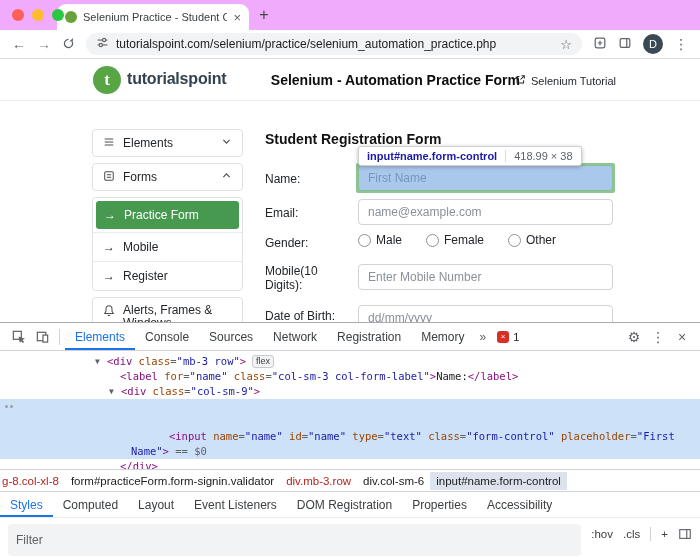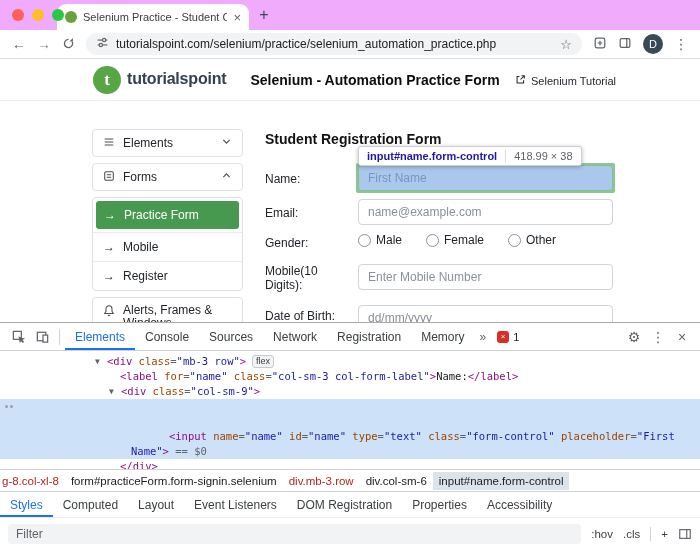--- a/index.html
+++ b/index.html
@@ -26,21 +26,21 @@
   .url-text { flex:1; font-size:12px; color:#202124; white-space:nowrap; overflow:hidden; }
   .star { color:#5f6368; font-size:13px; line-height:1; }
   .avatar { width:20px; height:20px; border-radius:50%; background:#3a4a55; color:#fff; font-size:11px; display:flex; align-items:center; justify-content:center; }
   .kebab { color:#5f6368; font-size:14px; line-height:1; }
 
   
   .page { flex:0 0 263px; position:relative; background:#fff; overflow:hidden; }
   .page-header { position:absolute; left:0; right:0; top:0; height:42px; border-bottom:1px solid #ececec; background:#fff; }
   .logo { position:absolute; left:93px; top:7px; width:28px; height:28px; border-radius:50%; background:#58a546; color:#fff; font-weight:bold; font-size:17px; display:flex; align-items:center; justify-content:center; font-family:"Liberation Serif",serif; }
   .brand { position:absolute; left:127px; top:11px; font-size:16px; font-weight:bold; color:#33424e; letter-spacing:-0.2px; }
-  .page-title { position:absolute; left:230px; top:13px; width:290px; text-align:center; font-size:14px; font-weight:bold; color:#0d0d0d; }
+  .page-title { position:absolute; left:230px; top:13px; width:290px; text-align:right; font-size:14px; font-weight:bold; color:#0d0d0d; }
   .tutorial-link { position:absolute; right:84px; top:15px; display:flex; align-items:center; gap:5px; font-size:11px; color:#24292f; }
 
   
   .sidebar { position:absolute; left:92px; top:70px; width:151px; font-size:12px; color:#212529; }
   .acc { border:1px solid #dee2e6; border-radius:4px; height:28px; display:flex; align-items:center; gap:8px; padding:0 10px; margin-bottom:6px; background:#fff; }
   .acc .grow { flex:1; }
   .group { border:1px solid #dee2e6; border-radius:4px; margin-bottom:6px; overflow:hidden; background:#fff; }
   .g-item { height:29px; display:flex; align-items:center; gap:8px; padding:0 10px; border-top:1px solid #e9ecef; }
   .practice { margin:3px; height:28px; border:none; border-radius:3px; background:#47994f; color:#fff; display:flex; align-items:center; gap:8px; padding:0 8px; }
   .alerts { border:1px solid #dee2e6; border-radius:4px; display:flex; gap:8px; padding:6px 10px; align-items:flex-start; height:40px; background:#fff; }
@@ -94,21 +94,21 @@
   .crumb { padding:3px 6px; white-space:nowrap; color:#202124; }
   .crumb.first { margin-left:-4px; }
   .crumb.red { color:#b3261e; }
   .crumb.sel { background:#dde3ec; }
 
   .dt-styletabs { flex:0 0 25px; border-top:1px solid #d0d3d6; display:flex; align-items:center; font-size:12px; }
   .stab { padding:0 10px; height:25px; display:flex; align-items:center; color:#3c4043; white-space:nowrap; }
   .stab.sel { color:#1a73e8; box-shadow:inset 0 -2px 0 #1a73e8; }
 
   .dt-filter { flex:0 0 40px; display:flex; align-items:flex-start; gap:10px; padding:6px 8px 0 8px; border-top:1px solid #eee; }
-  .filter-input { flex:1; min-width:0; height:20px; background:#f1f3f4; border:none; border-radius:4px; padding:4px 8px; font-size:12px; color:#202124; font-family:"Liberation Sans",sans-serif; }
+  .filter-input { flex:1; min-width:0; height:20px; background:#f1f3f4; border:none; border-radius:4px; padding:16px 8px; font-size:12px; color:#202124; font-family:"Liberation Sans",sans-serif; }
   .filter-input::placeholder { color:#5f6368; opacity:1; }
   .tool-txt { font-size:11.5px; color:#3c4043; line-height:20px; }
   .vline { width:1px; height:14px; background:#d0d3d6; margin-top:3px; }
 </style>
 </head>
 <body>
 
 <div class="window">
 
   <div class="titlebar">
@@ -311,21 +311,21 @@
       <div class="code-line p131 hl">
         <span class="gutter-dots"></span>
       <span class="tok-tag">&lt;input</span><span class="tok-attr"> name</span><span class="tok-punc">=</span><span class="tok-val">"name"</span><span class="tok-attr"> id</span><span class="tok-punc">=</span><span class="tok-val">"name"</span><span class="tok-attr"> type</span><span class="tok-punc">=</span><span class="tok-val">"text"</span><span class="tok-attr"> class</span><span class="tok-punc">=</span><span class="tok-val">"form-control"</span><span class="tok-attr"> placeholder</span><span class="tok-punc">=</span><span class="tok-val">"First</span></div>
       <div class="code-line p131 hl"><span class="tok-val">Name"</span><span class="tok-tag">&gt;</span><span class="tok-dim"> == $0</span></div>
       <div class="code-line p120"><span class="tok-tag">&lt;/div&gt;</span></div>
 
     </div>
 
     <div class="dt-crumbs">
       <span class="crumb first red">g-8.col-xl-8</span>
-      <span class="crumb">form#practiceForm.form-signin.selenium</span>
+      <span class="crumb">form#practiceForm.form-signin.validator</span>
       <span class="crumb red">div.mb-3.row</span>
       <span class="crumb">div.col-sm-6</span>
       <span class="crumb sel">input#name.form-control</span>
     </div>
 
     <div class="dt-styletabs">
       <span class="stab sel">Styles</span>
       <span class="stab">Computed</span>
       <span class="stab">Layout</span>
       <span class="stab">Event Listeners</span>

